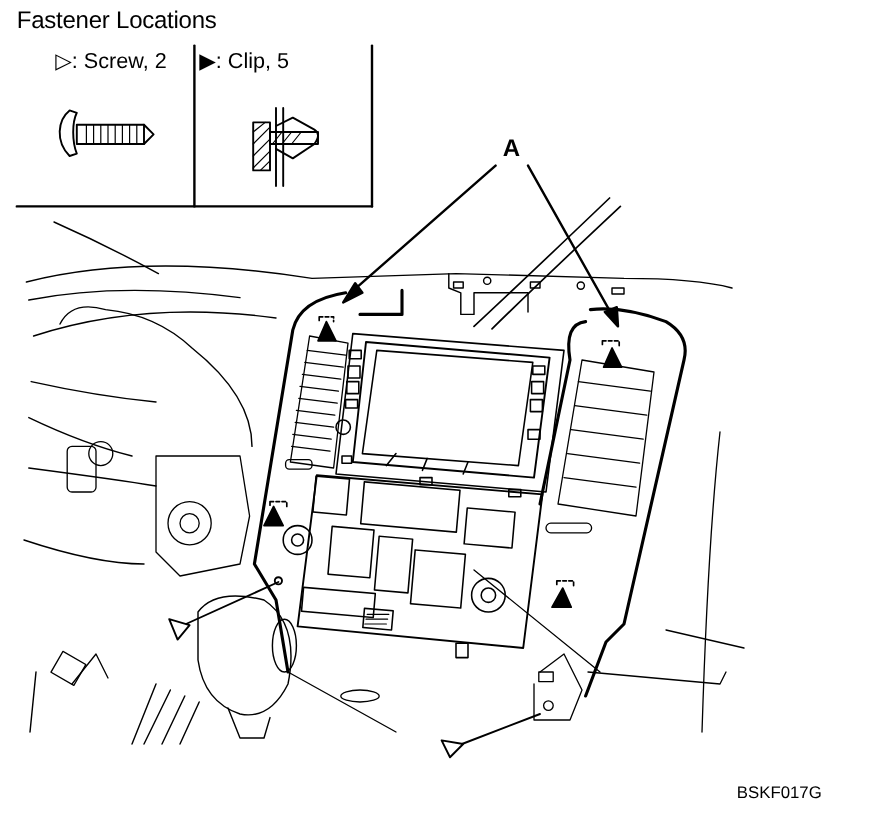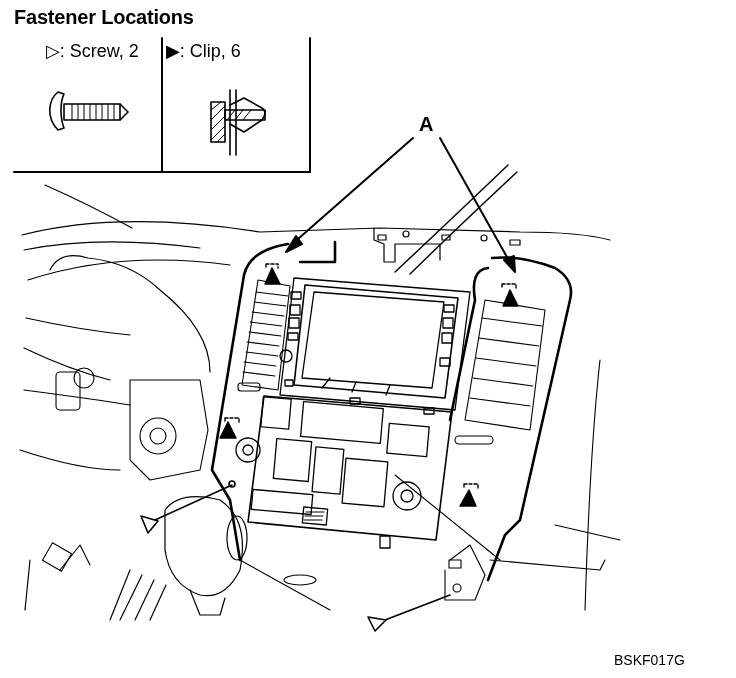--- a/index.html
+++ b/index.html
@@ -1,36 +1,36 @@
 <!DOCTYPE html>
 <html><head>
 <meta charset="utf-8">
 <style>
   html, body { margin: 0; padding: 0; background: #ffffff; }
   body { width: 736px; height: 678px; position: relative; overflow: hidden; font-family: "Liberation Sans", sans-serif; color: #000; }
-  .title { position: absolute; left: 14px; top: 6px; font-size: 20px; font-weight: bold; letter-spacing: -0.2px; }
+  .title { position: absolute; left: 14px; top: 6px; font-size: 20px; font-weight: normal; letter-spacing: -0.2px; }
   .legend-box { position: absolute; left: 14px; top: 36px; width: 296px; height: 136px; }
   .legend-cell-label { position: absolute; top: 4px; font-size: 18px; }
   .legend-left { left: 4px; padding-left: 28px; }
   .legend-right { left: 152px; }
   .code { position: absolute; left: 614px; top: 652px; font-size: 14px; font-weight: normal; }
   .callout { position: absolute; left: 419px; top: 113px; font-size: 20px; font-weight: bold; }
   svg.main { position: absolute; left: 0; top: 0; }
 </style>
 </head>
 <body>
 
 <div class="title">Fastener Locations</div>
 
 <div class="legend-box">
   <div class="legend-cell-label legend-left">
     <span>▷</span><span>: Screw, 2</span>
   </div>
   <div class="legend-cell-label legend-right">
-    <span>▶</span><span>: Clip, 6</span>
+    <span>▶</span><span>: Clip, 5</span>
   </div>
 </div>
 
 <div class="callout">A</div>
 <div class="code">BSKF017G</div>
 
 <svg class="main" width="736" height="678" viewBox="0 0 736 678" fill="none" stroke="#000" stroke-linecap="round" stroke-linejoin="round">
 
   <g stroke-width="2">
     <line x1="162" y1="38" x2="162" y2="172"></line>

